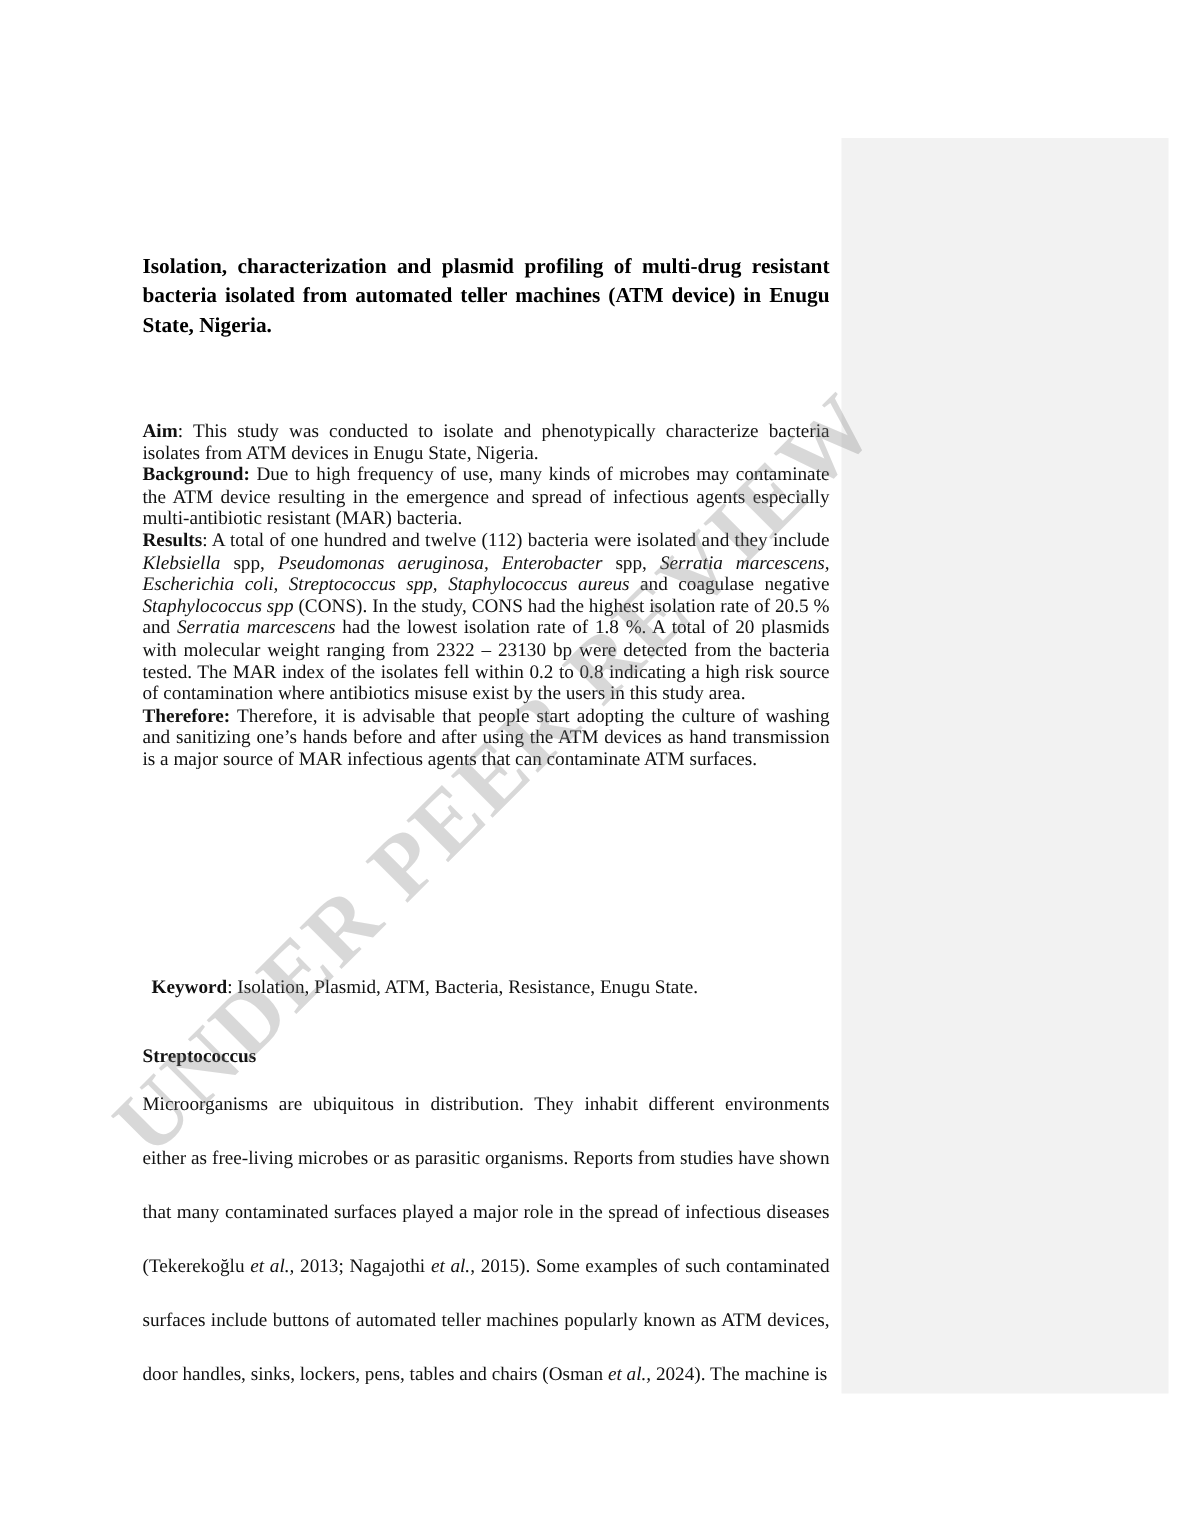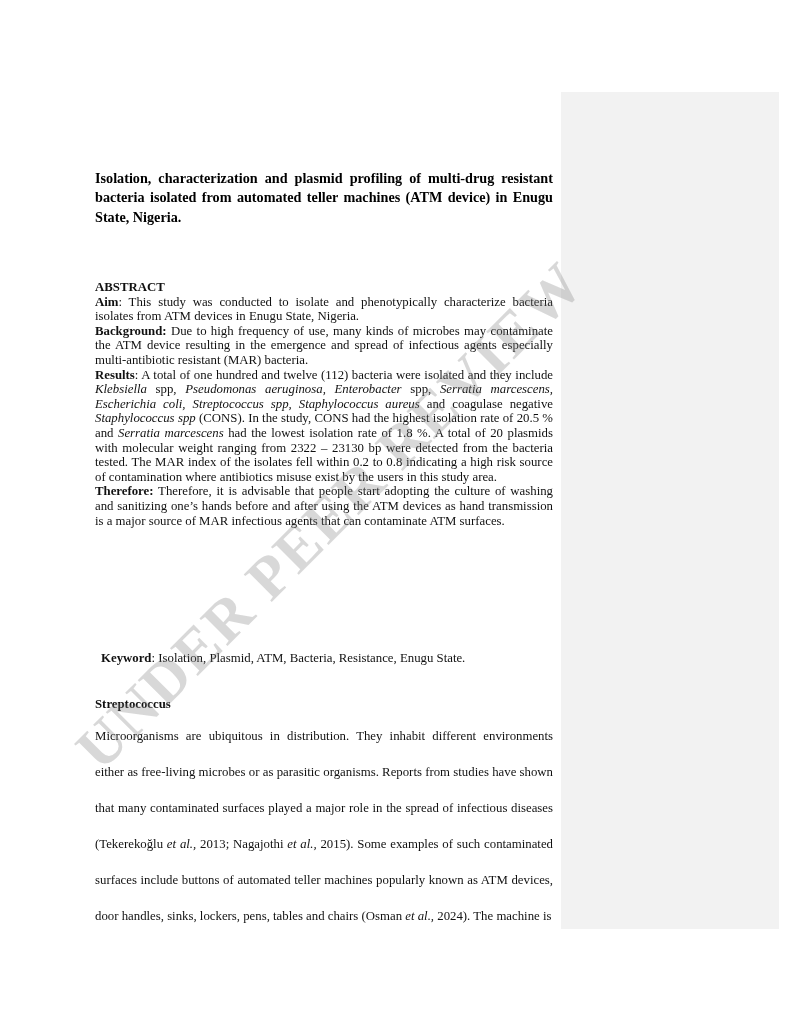--- a/index.html
+++ b/index.html
@@ -101,21 +101,20 @@
 
 <div class="page">
 
   <div class="side-panel" style="background: rgb(242, 242, 242);"></div>
 
   <div class="content">
 
     <h1 class="paper-title">Isolation, characterization and plasmid profiling of multi-drug resistant bacteria isolated from automated teller machines (ATM device) in Enugu State, Nigeria.</h1>
 
     <div class="abstract-section">
-      <div class="abstract-heading">ABSTRACT</div>
       <p><b>Aim</b>: This study was conducted to isolate and phenotypically characterize bacteria isolates from ATM devices in Enugu State, Nigeria.</p>
       <p><b>Background:</b> Due to high frequency of use, many kinds of microbes may contaminate the ATM device resulting in the emergence and spread of infectious agents especially multi-antibiotic resistant (MAR) bacteria.</p>
       <p><b>Results</b>: A total of one hundred and twelve (112) bacteria were isolated and they include <i>Klebsiella</i> spp, <i>Pseudomonas aeruginosa, Enterobacter</i> spp, <i>Serratia marcescens, Escherichia coli, Streptococcus spp, Staphylococcus aureus</i> and coagulase negative <i>Staphylococcus spp</i> (CONS). In the study, CONS had the highest isolation rate of 20.5 % and <i>Serratia marcescens</i> had the lowest isolation rate of 1.8 %. A total of 20 plasmids with molecular weight ranging from 2322 – 23130 bp were detected from the bacteria tested. The MAR index of the isolates fell within 0.2 to 0.8 indicating a high risk source of contamination where antibiotics misuse exist by the users in this study area.</p>
       <p><b>Therefore:</b> Therefore, it is advisable that people start adopting the culture of washing and sanitizing one’s hands before and after using the ATM devices as hand transmission is a major source of MAR infectious agents that can contaminate ATM surfaces.</p>
     </div>
 
     <p class="keywords-line"><b>Keyword</b>: Isolation, Plasmid, ATM, Bacteria, Resistance, Enugu State.</p>
 
     <div class="intro-heading">Streptococcus</div>
 

